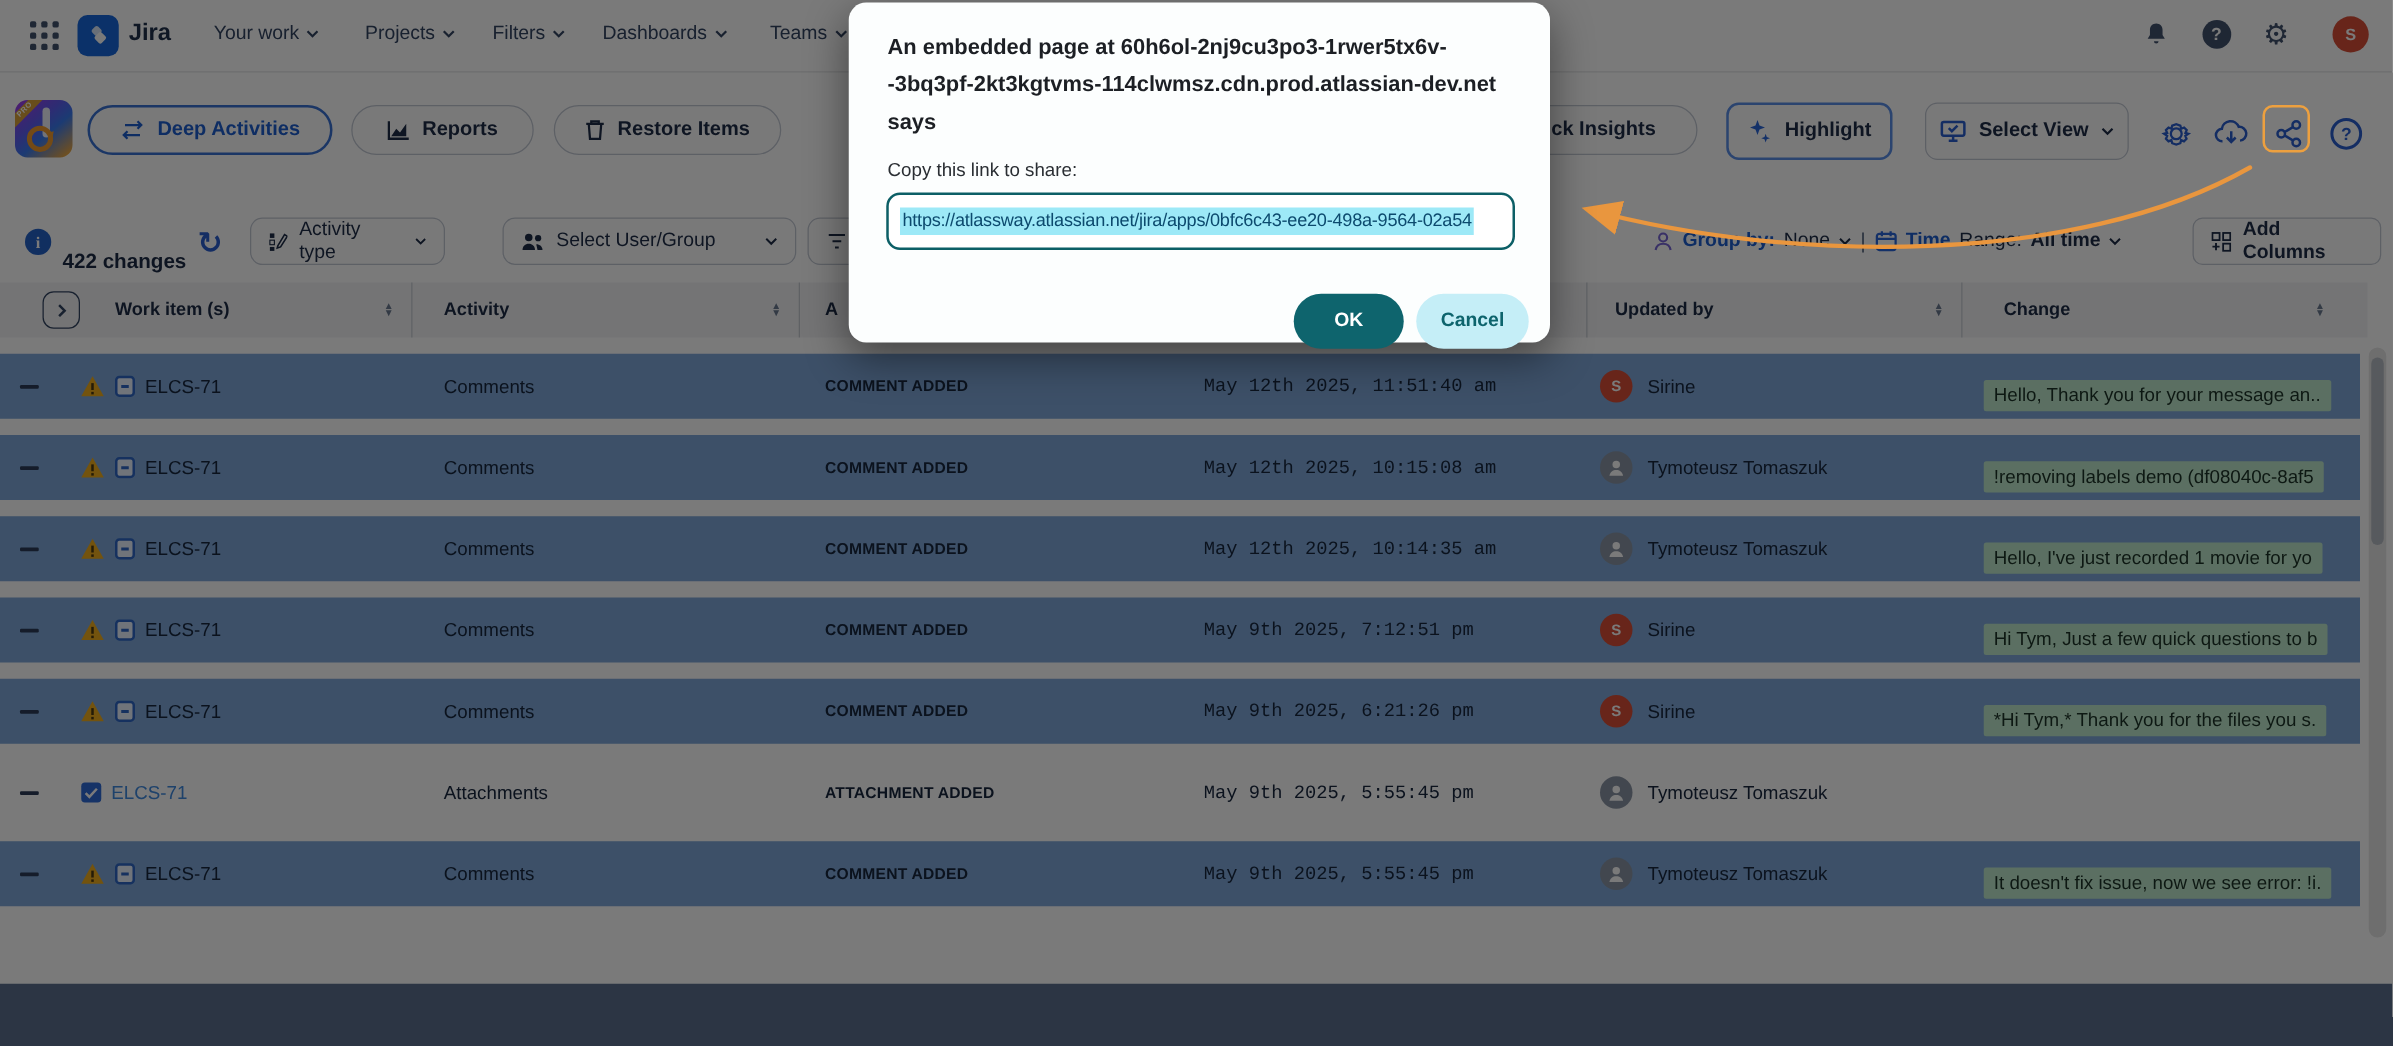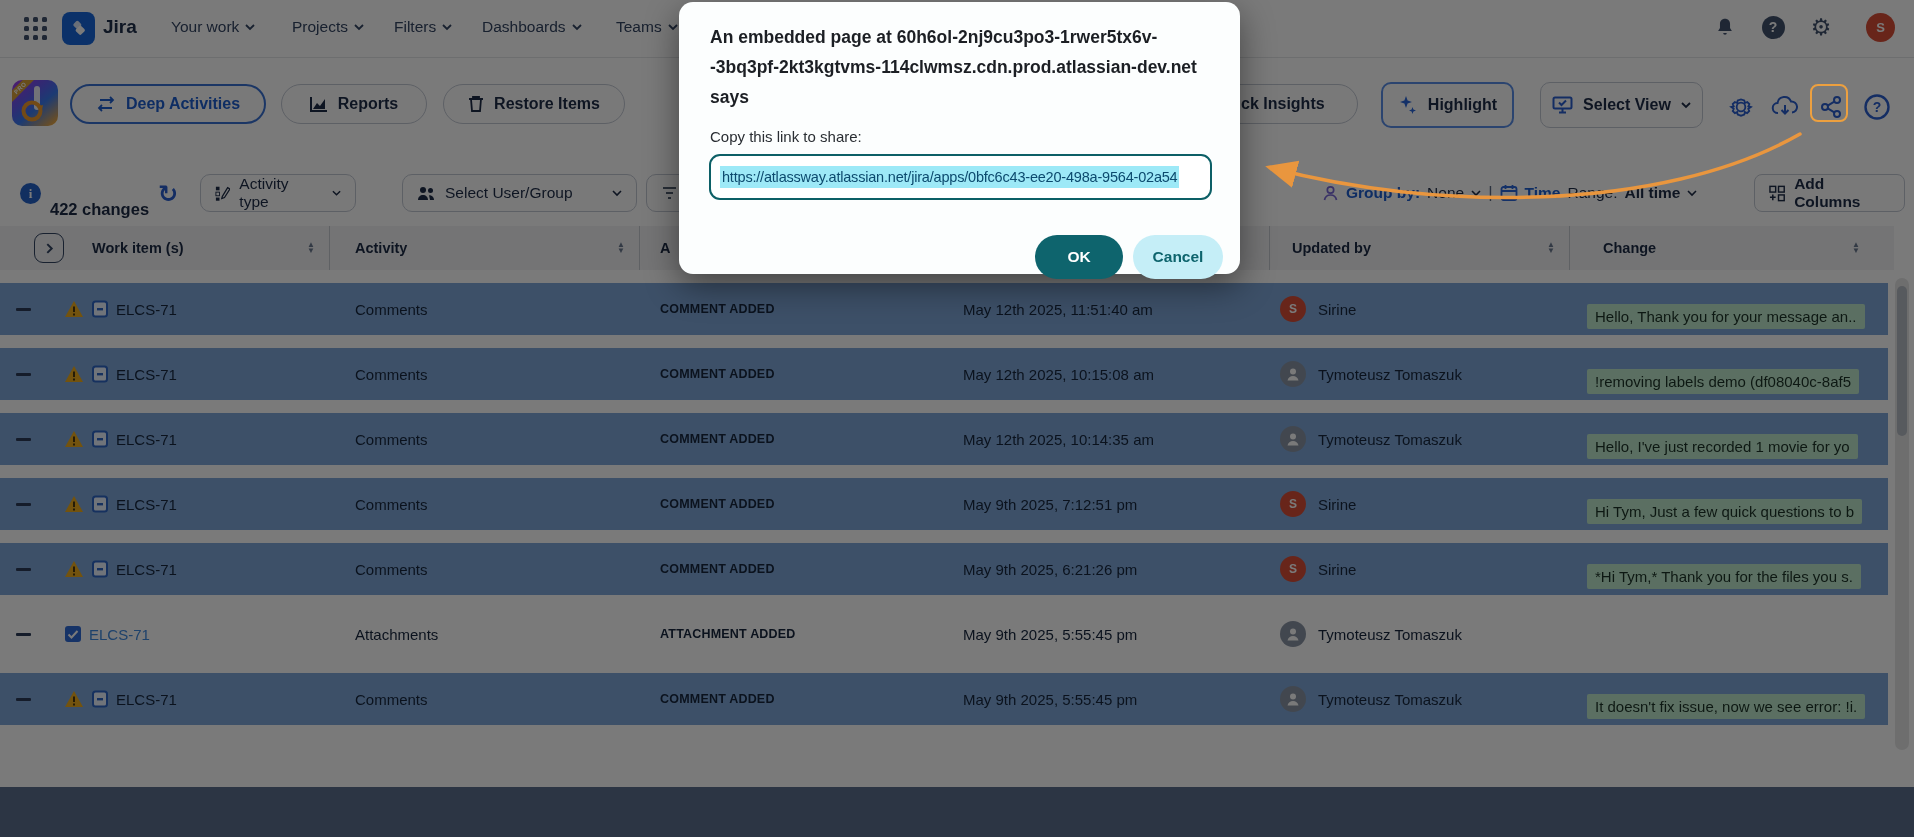--- a/index.html
+++ b/index.html
@@ -52,21 +52,21 @@
   .expander{position:absolute;left:34px;top:7px;width:30px;height:30px;border:1.8px solid #344563;border-radius:9px;box-sizing:border-box;display:flex;align-items:center;justify-content:center;cursor:pointer;background:transparent;}
 
   .row{position:absolute;left:0;width:1888px;height:52px;background:#7fa8d9;display:grid;
        grid-template-columns:50px 280px 310px 295px 335px 300px 1fr;align-items:center;font-size:15px;color:#17263e;}
   .row.attachment{background:#fefefe;}
   .cell{position:relative;height:100%;display:flex;align-items:center;box-sizing:border-box;overflow:hidden;white-space:nowrap;}
   .dash{width:15px;height:3px;background:#2c3c58;margin-left:16px;border-radius:1px;}
   .c-work{padding-left:14px;gap:7px;}
   .c-act{padding-left:25px;}
   .c-action{padding-left:20px;font-size:12.5px;font-weight:bold;letter-spacing:.2px;}
-  .c-date{padding-left:28px;}
+  .c-date{padding-left:28px;font-family:Liberation Mono, monospace;}
   .c-user{padding-left:10px;gap:12px;}
   .c-change{padding-left:17px;margin-top:14px;}
   .attachment .work-key{color:#3f8ae0;}
   .av{width:26px;height:26px;border-radius:50%;flex:none;display:flex;align-items:center;justify-content:center;}
   .av-red{background:#d94f38;color:#fff;font-size:12px;font-weight:bold;}
   .av-gray{background:#8b95a5;}
   .chg{background:#bfe9cd;color:#1d3328;padding:4px 8px;border-radius:2px;}
   .chg-old{background:#f3d0d0;color:#cf5244;text-decoration:line-through;padding:5px 14px;border-radius:3px;margin-right:14px;}
   .chg-arrow{color:#2c3c58;margin-right:10px;}
   .chg-new{background:#cdeeda;color:#3f9e68;padding:4px 8px;border-radius:3px;}

